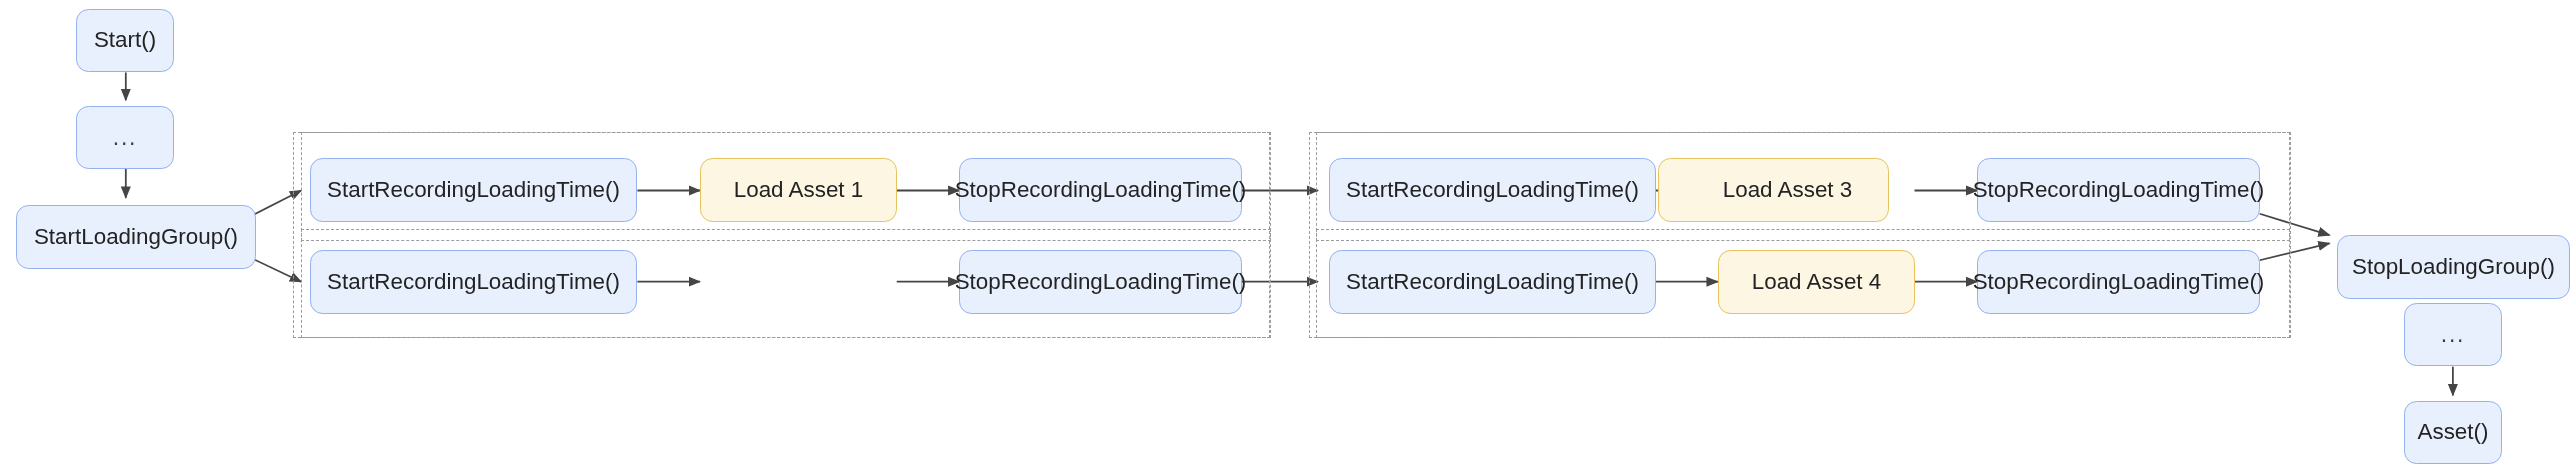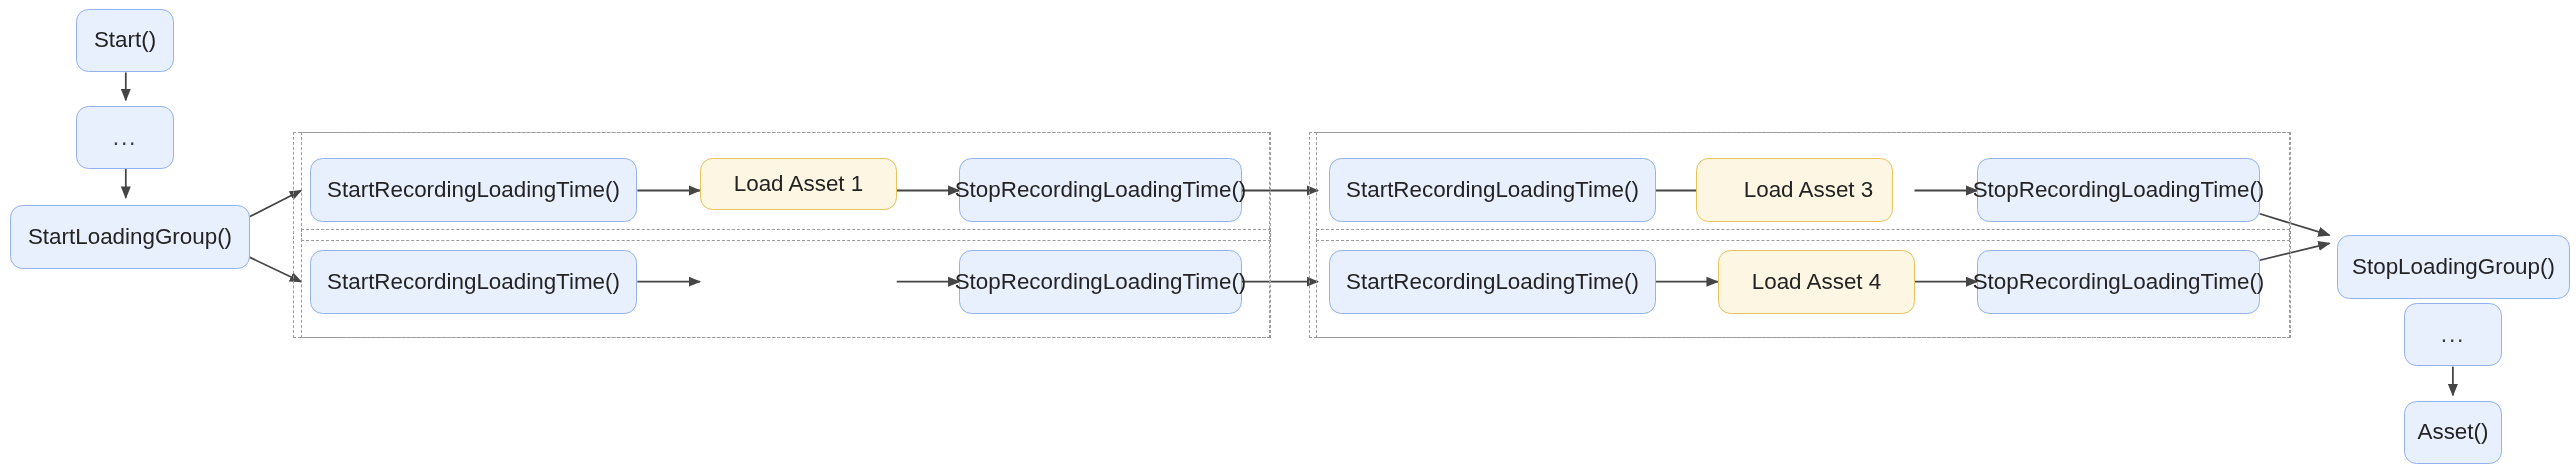--- a/index.html
+++ b/index.html
@@ -145,36 +145,36 @@
   <div class="subcluster" style="left:301px; top:229px; width:970px; height:109px;"></div>
 
   <div class="cluster" style="left:1309px; top:132px; width:982px; height:206px;"></div>
   <div class="subcluster" style="left:1316px; top:132px; width:974px; height:109px;"></div>
   <div class="subcluster" style="left:1316px; top:229px; width:974px; height:109px;"></div>
 
   <div class="node blue" style="left:76px; top:9px; width:98px; height:63px;">Start()</div>
 
   <div class="node blue ellipsis" style="left:76px; top:106px; width:98px; height:63px;">...</div>
 
-  <div class="node blue" style="left:10px; top:205px; width:240px; height:64px;">StartLoadingGroup()</div>
+  <div class="node blue" style="left:16px; top:205px; width:240px; height:64px;">StartLoadingGroup()</div>
 
   <div class="node blue" style="left:310px; top:158px; width:327px; height:64px;">StartRecordingLoadingTime()</div>
 
-  <div class="node yellow" style="left:700px; top:158px; width:197px; height:52px;">Load Asset 1</div>
+  <div class="node yellow" style="left:700px; top:158px; width:197px; height:64px;">Load Asset 1</div>
 
   <div class="node blue" style="left:959px; top:158px; width:283px; height:64px;">StopRecordingLoadingTime()</div>
 
   <div class="node blue" style="left:310px; top:250px; width:327px; height:64px;">StartRecordingLoadingTime()</div>
 
 
   <div class="node blue" style="left:959px; top:250px; width:283px; height:64px;">StopRecordingLoadingTime()</div>
 
   <div class="node blue" style="left:1329px; top:158px; width:327px; height:64px;">StartRecordingLoadingTime()</div>
 
-  <div class="node yellow" style="left:1696px; top:158px; width:197px; height:64px;padding-left:28px;">Load Asset 3</div>
+  <div class="node yellow" style="left:1658px; top:158px; width:231px; height:64px;padding-left:28px;">Load Asset 3</div>
 
   <div class="node blue" style="left:1977px; top:158px; width:283px; height:64px;">StopRecordingLoadingTime()</div>
 
   <div class="node blue" style="left:1329px; top:250px; width:327px; height:64px;">StartRecordingLoadingTime()</div>
 
   <div class="node yellow" style="left:1718px; top:250px; width:197px; height:64px;">Load Asset 4</div>
 
   <div class="node blue" style="left:1977px; top:250px; width:283px; height:64px;">StopRecordingLoadingTime()</div>
 
   <div class="node blue" style="left:2337px; top:205px; width:233px; height:64px;margin-top:30px;">StopLoadingGroup()</div>

